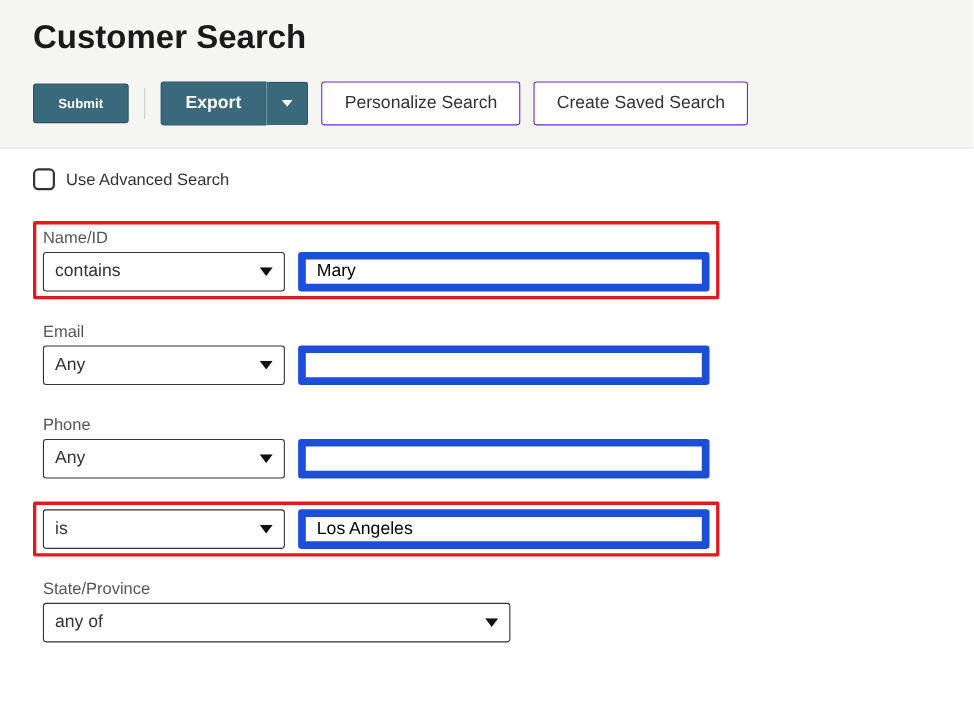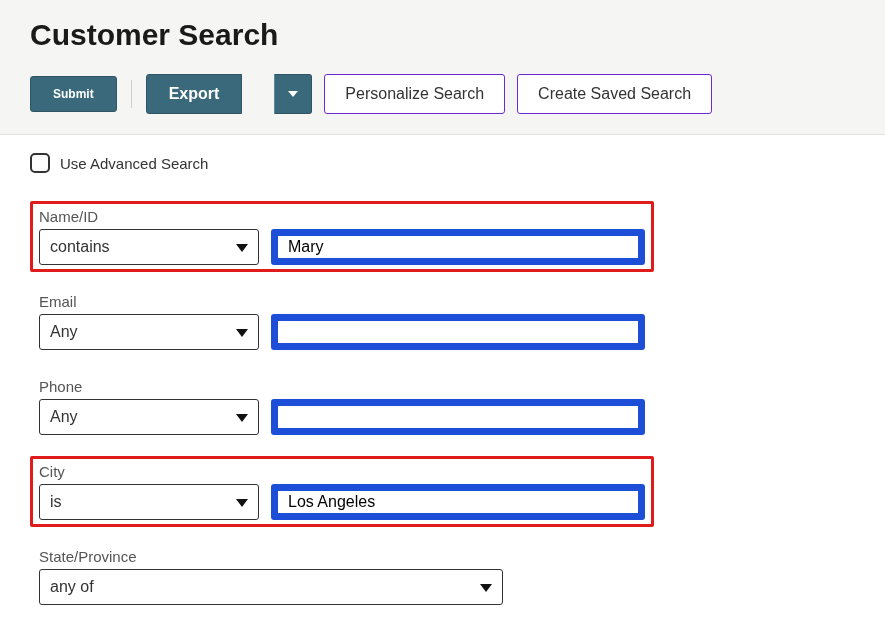--- a/index.html
+++ b/index.html
@@ -43,21 +43,20 @@
       cursor: pointer;
     }
     .toolbar-sep {
       width: 1px;
       height: 28px;
       background: #cfcfc9;
       margin: 0 2px;
     }
     .split-btn {
       display: flex;
-      gap: 32px;
     }
     .split-main {
       background: #39697a;
       color: #fff;
       border: 1px solid #2e5563;
       border-radius: 3px 0 0 3px;
       padding: 10px 22px;
       font-size: 16px;
       font-weight: 600;
       cursor: pointer;
@@ -161,21 +160,21 @@
       height: 36px;
       padding: 0 10px;
       font-size: 16px;
       flex: 1;
       outline: none;
     }
     .w-op {
       width: 220px;
     }
     .w-wide {
-      width: 464px;
+      width: 425px;
     }
   </style>
 </head>
 <body>
 
 <div class="header-area">
   <h1 class="page-title">Customer Search</h1>
   <div class="toolbar">
     <button class="btn-primary">Submit</button>
     <div class="toolbar-sep"></div>
@@ -234,21 +233,20 @@
         <span>Any</span>
         <span class="caret"><svg viewBox="0 0 12 8">
               <path d="M0 0 L6 8 L12 0 Z"></path>
             </svg></span>
       </div>
       <input class="text-input" type="text" value="" style="">
     </div>
   </div>
 
   <div class="field-group highlight">
-    <label class="field-label">City</label>
     <div class="field-inputs">
       <div class="select-box w-op">
         <span>is</span>
         <span class="caret"><svg viewBox="0 0 12 8">
               <path d="M0 0 L6 8 L12 0 Z"></path>
             </svg></span>
       </div>
       <input class="text-input" type="text" value="Los Angeles" style="">
     </div>
   </div>

